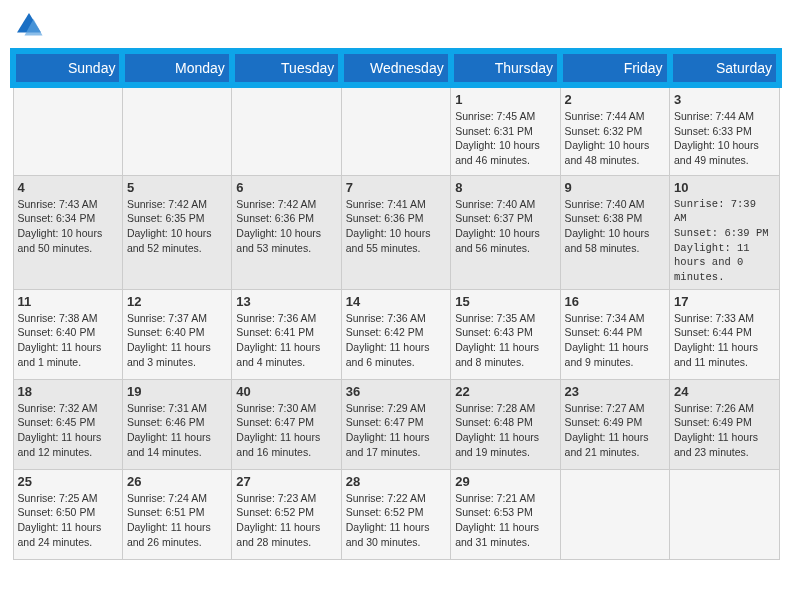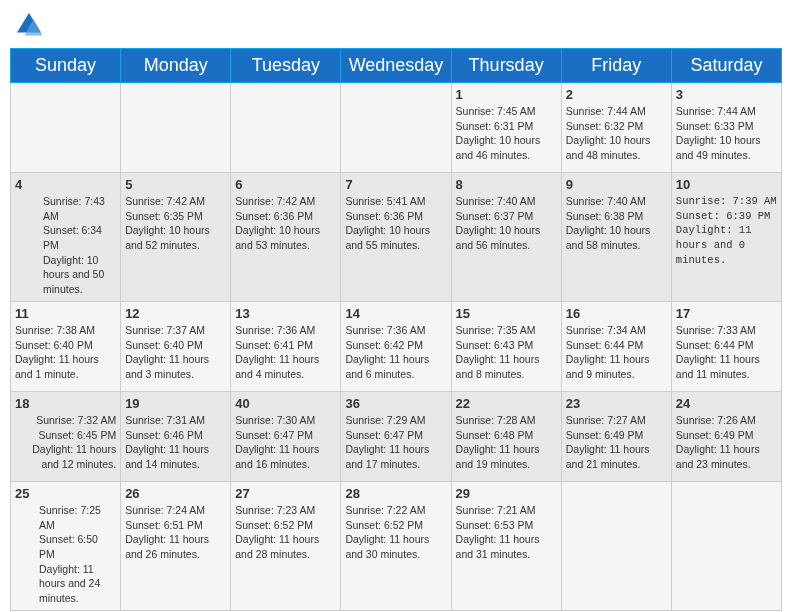--- a/index.html
+++ b/index.html
@@ -47,24 +47,24 @@
     }
     table {
       width: 100%;
       border-collapse: collapse;
       font-size: 11px;
     }
     thead tr th {
       background-color: #1a6fc4;
       color: #fff;
       padding: 6px 4px;
-      text-align: center;
-      font-size: 18px;
+      text-align: right;
+      font-size: 14px;
       font-weight: normal;
-      border: 1px solid #0ea5e9;
+      border: 6px solid #0ea5e9;
     }
     tbody tr td {
       border: 1px solid #ccc;
       vertical-align: top;
       padding: 4px;
       width: calc(100% / 7);
       height: 90px;
     }
     tbody tr td.empty {
       background: #fff;
@@ -147,39 +147,39 @@
         <td>
           <span class="day-number">3</span>
           <div class="day-info" style="white-space: pre-line;">Sunrise: 7:44 AM
 Sunset: 6:33 PM
 Daylight: 10 hours and 49 minutes.</div>
         </td>
       </tr>
       <tr>
         <td>
           <span class="day-number">4</span>
-          <div class="day-info" style="white-space: pre-line; margin-left: 28px;">Sunrise: 7:43 AM
+          <div class="day-info" style="white-space: pre-line;">Sunrise: 7:43 AM
 Sunset: 6:34 PM
 Daylight: 10 hours and 50 minutes.</div>
         </td>
         <td>
           <span class="day-number">5</span>
           <div class="day-info" style="white-space: pre-line;">Sunrise: 7:42 AM
 Sunset: 6:35 PM
 Daylight: 10 hours and 52 minutes.</div>
         </td>
         <td>
           <span class="day-number">6</span>
           <div class="day-info" style="white-space: pre-line;">Sunrise: 7:42 AM
 Sunset: 6:36 PM
 Daylight: 10 hours and 53 minutes.</div>
         </td>
         <td>
           <span class="day-number">7</span>
-          <div class="day-info" style="white-space: pre-line;">Sunrise: 5:41 AM
+          <div class="day-info" style="white-space: pre-line;">Sunrise: 7:41 AM
 Sunset: 6:36 PM
 Daylight: 10 hours and 55 minutes.</div>
         </td>
         <td>
           <span class="day-number">8</span>
           <div class="day-info" style="white-space: pre-line;">Sunrise: 7:40 AM
 Sunset: 6:37 PM
 Daylight: 10 hours and 56 minutes.</div>
         </td>
         <td>
@@ -235,21 +235,21 @@
         <td>
           <span class="day-number">17</span>
           <div class="day-info" style="white-space: pre-line;">Sunrise: 7:33 AM
 Sunset: 6:44 PM
 Daylight: 11 hours and 11 minutes.</div>
         </td>
       </tr>
       <tr>
         <td>
           <span class="day-number">18</span>
-          <div class="day-info" style="white-space: pre-line; text-align: right;">Sunrise: 7:32 AM
+          <div class="day-info" style="white-space: pre-line;">Sunrise: 7:32 AM
 Sunset: 6:45 PM
 Daylight: 11 hours and 12 minutes.</div>
         </td>
         <td>
           <span class="day-number">19</span>
           <div class="day-info" style="white-space: pre-line;">Sunrise: 7:31 AM
 Sunset: 6:46 PM
 Daylight: 11 hours and 14 minutes.</div>
         </td>
         <td>
@@ -279,21 +279,21 @@
         <td>
           <span class="day-number">24</span>
           <div class="day-info" style="white-space: pre-line;">Sunrise: 7:26 AM
 Sunset: 6:49 PM
 Daylight: 11 hours and 23 minutes.</div>
         </td>
       </tr>
       <tr>
         <td>
           <span class="day-number">25</span>
-          <div class="day-info" style="white-space: pre-line; margin-left: 24px;">Sunrise: 7:25 AM
+          <div class="day-info" style="white-space: pre-line;">Sunrise: 7:25 AM
 Sunset: 6:50 PM
 Daylight: 11 hours and 24 minutes.</div>
         </td>
         <td>
           <span class="day-number">26</span>
           <div class="day-info" style="white-space: pre-line;">Sunrise: 7:24 AM
 Sunset: 6:51 PM
 Daylight: 11 hours and 26 minutes.</div>
         </td>
         <td>

